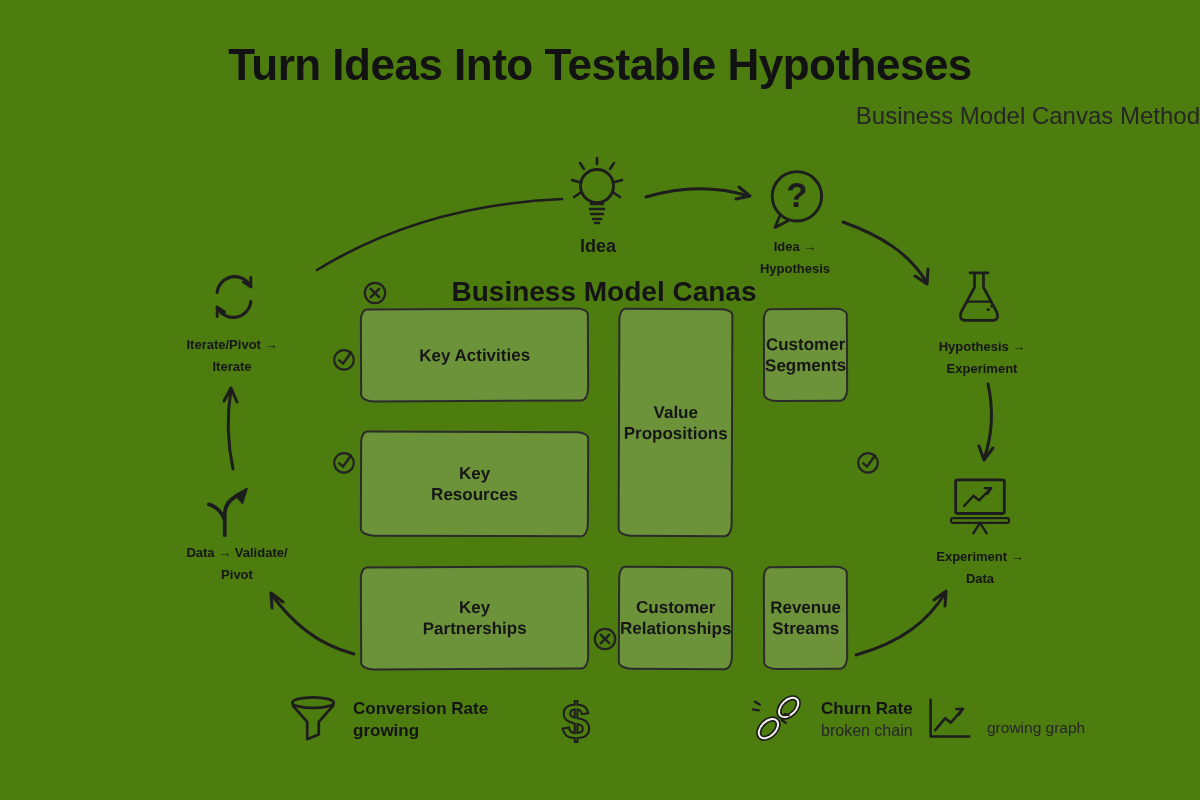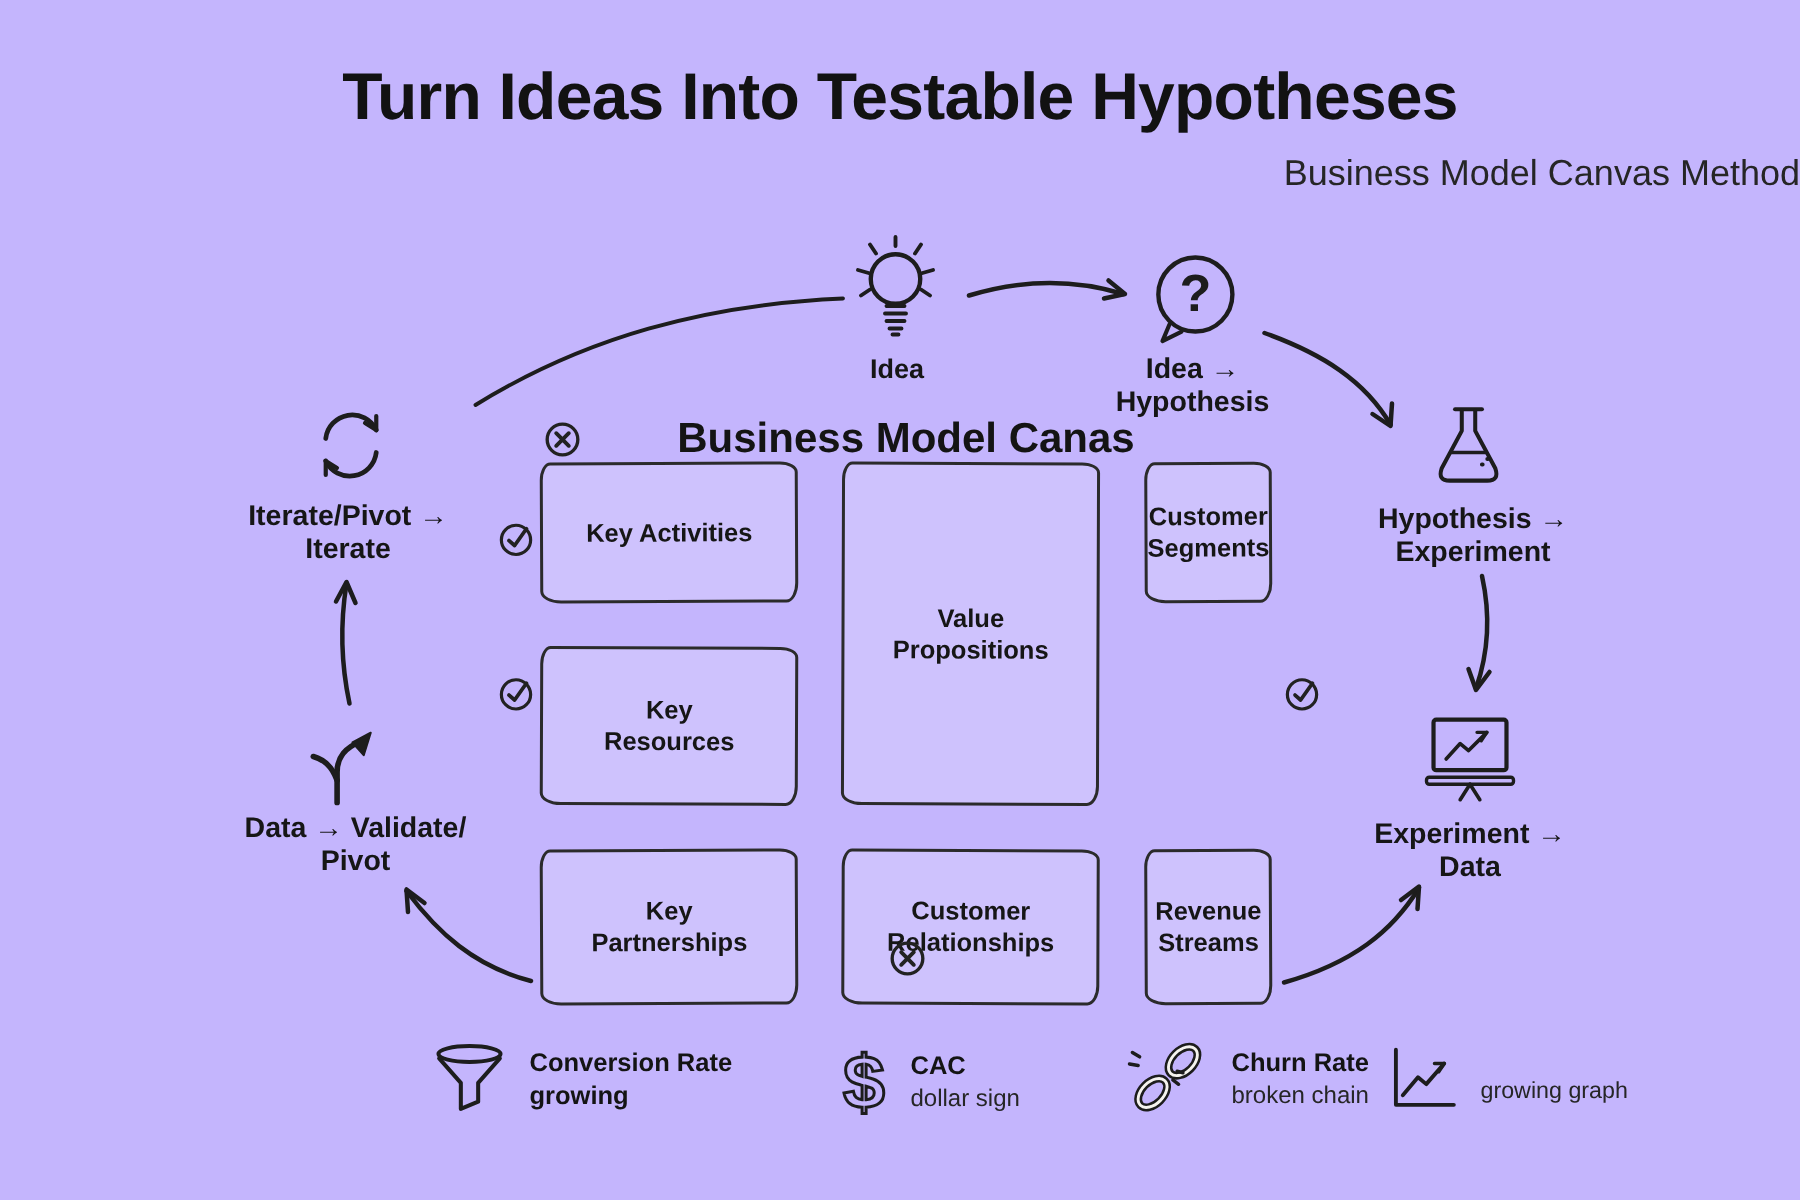--- a/index.html
+++ b/index.html
@@ -1,45 +1,45 @@
 <!DOCTYPE html>
 <html><head>
 <meta charset="utf-8">
 <style>
   html,body{margin:0;padding:0;background:#f5f3ee;}
   .stage{
     position:relative;width:1200px;height:800px;overflow:hidden;
-    background:#c4b5fd;color:#1d1d1d;
+    background:#4d7c0f;color:#1d1d1d;
     font-family:"Liberation Sans","DejaVu Sans",sans-serif;
   }
   
   .title{
     position:absolute;top:40px;left:0;width:100%;text-align:center;
     font-size:44px;font-weight:bold;letter-spacing:-0.5px;color:#121212;
   }
   .subtitle{
     position:absolute;top:102px;left:0;width:100%;text-align:right;
     font-size:24px;font-weight:normal;color:#262626;
   }
   
   .arrows{position:absolute;left:0;top:0;width:1200px;height:800px;}
   
   .node-icon{position:absolute;}
   .node-label{
-    position:absolute;text-align:center;font-weight:bold;font-size:19px;
+    position:absolute;text-align:center;font-weight:bold;font-size:13px;
     line-height:22px;white-space:pre-line;color:#161616;
   }
   
   .bmc-title{
     position:absolute;left:360px;top:276px;width:488px;text-align:center;
     font-size:28px;font-weight:bold;color:#141414;
   }
   .bmc-grid{
     position:absolute;left:360px;top:308px;width:488px;
-    display:grid;grid-template-columns:1fr 1fr;
+    display:grid;grid-template-columns:1fr;
     grid-template-rows:94px 106px 104px;column-gap:11px;row-gap:5px;gap:29px;
   }
   .bmc-cell{
     border:2.6px solid #2b2b2b;
     border-radius:7px 12px 8px 14px / 12px 7px 13px 8px;
     display:flex;align-items:center;justify-content:center;text-align:center;
     font-weight:bold;font-size:17px;line-height:21px;white-space:pre-line;
     background:rgba(255,255,255,0.18);color:#161616;
   }
   .bmc-cell:nth-child(odd){transform:rotate(-0.25deg);}
@@ -209,24 +209,20 @@
     <div class="legend-text">
       <span class="legend-title">Conversion Rate</span>
       <span class="legend-note bold">growing</span>
     </div>
   </div>
 
   <div class="legend-item" style="left:558px;top:694px;">
     <svg width="36" height="54" viewBox="0 0 36 56">
       <text x="18" y="46" text-anchor="middle" font-size="52" font-weight="bold" fill="none" stroke="#1d1d1d" stroke-width="2.1">$</text>
     </svg>
-    <div class="legend-text">
-      <span class="legend-title">CAC</span>
-      <span class="legend-note">dollar sign</span>
-    </div>
   </div>
 
   <div class="legend-item graph" style="left:924px;top:697px;">
     <svg width="50" height="46" viewBox="0 0 54 50" fill="none" stroke="#1d1d1d" stroke-linecap="round" stroke-linejoin="round">
       <path d="M7 3 V43 H49" stroke-width="2.8"></path>
       <path d="M12 36 L23 23 L29 28 L42 13" stroke-width="2.8"></path>
       <path d="M38 19 L42 13 L35 13" stroke-width="2.6"></path>
     </svg>
     <div class="legend-text">
       <span class="legend-note" style="font-size:15.5px;">growing graph</span>

